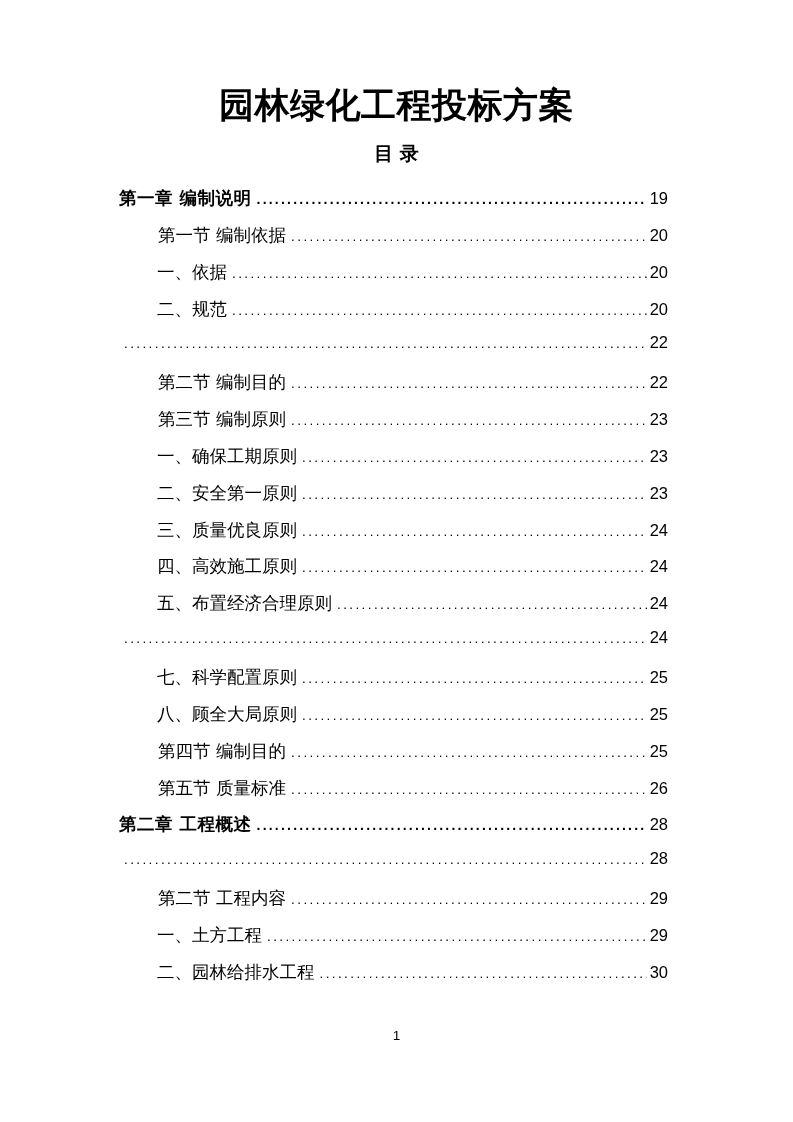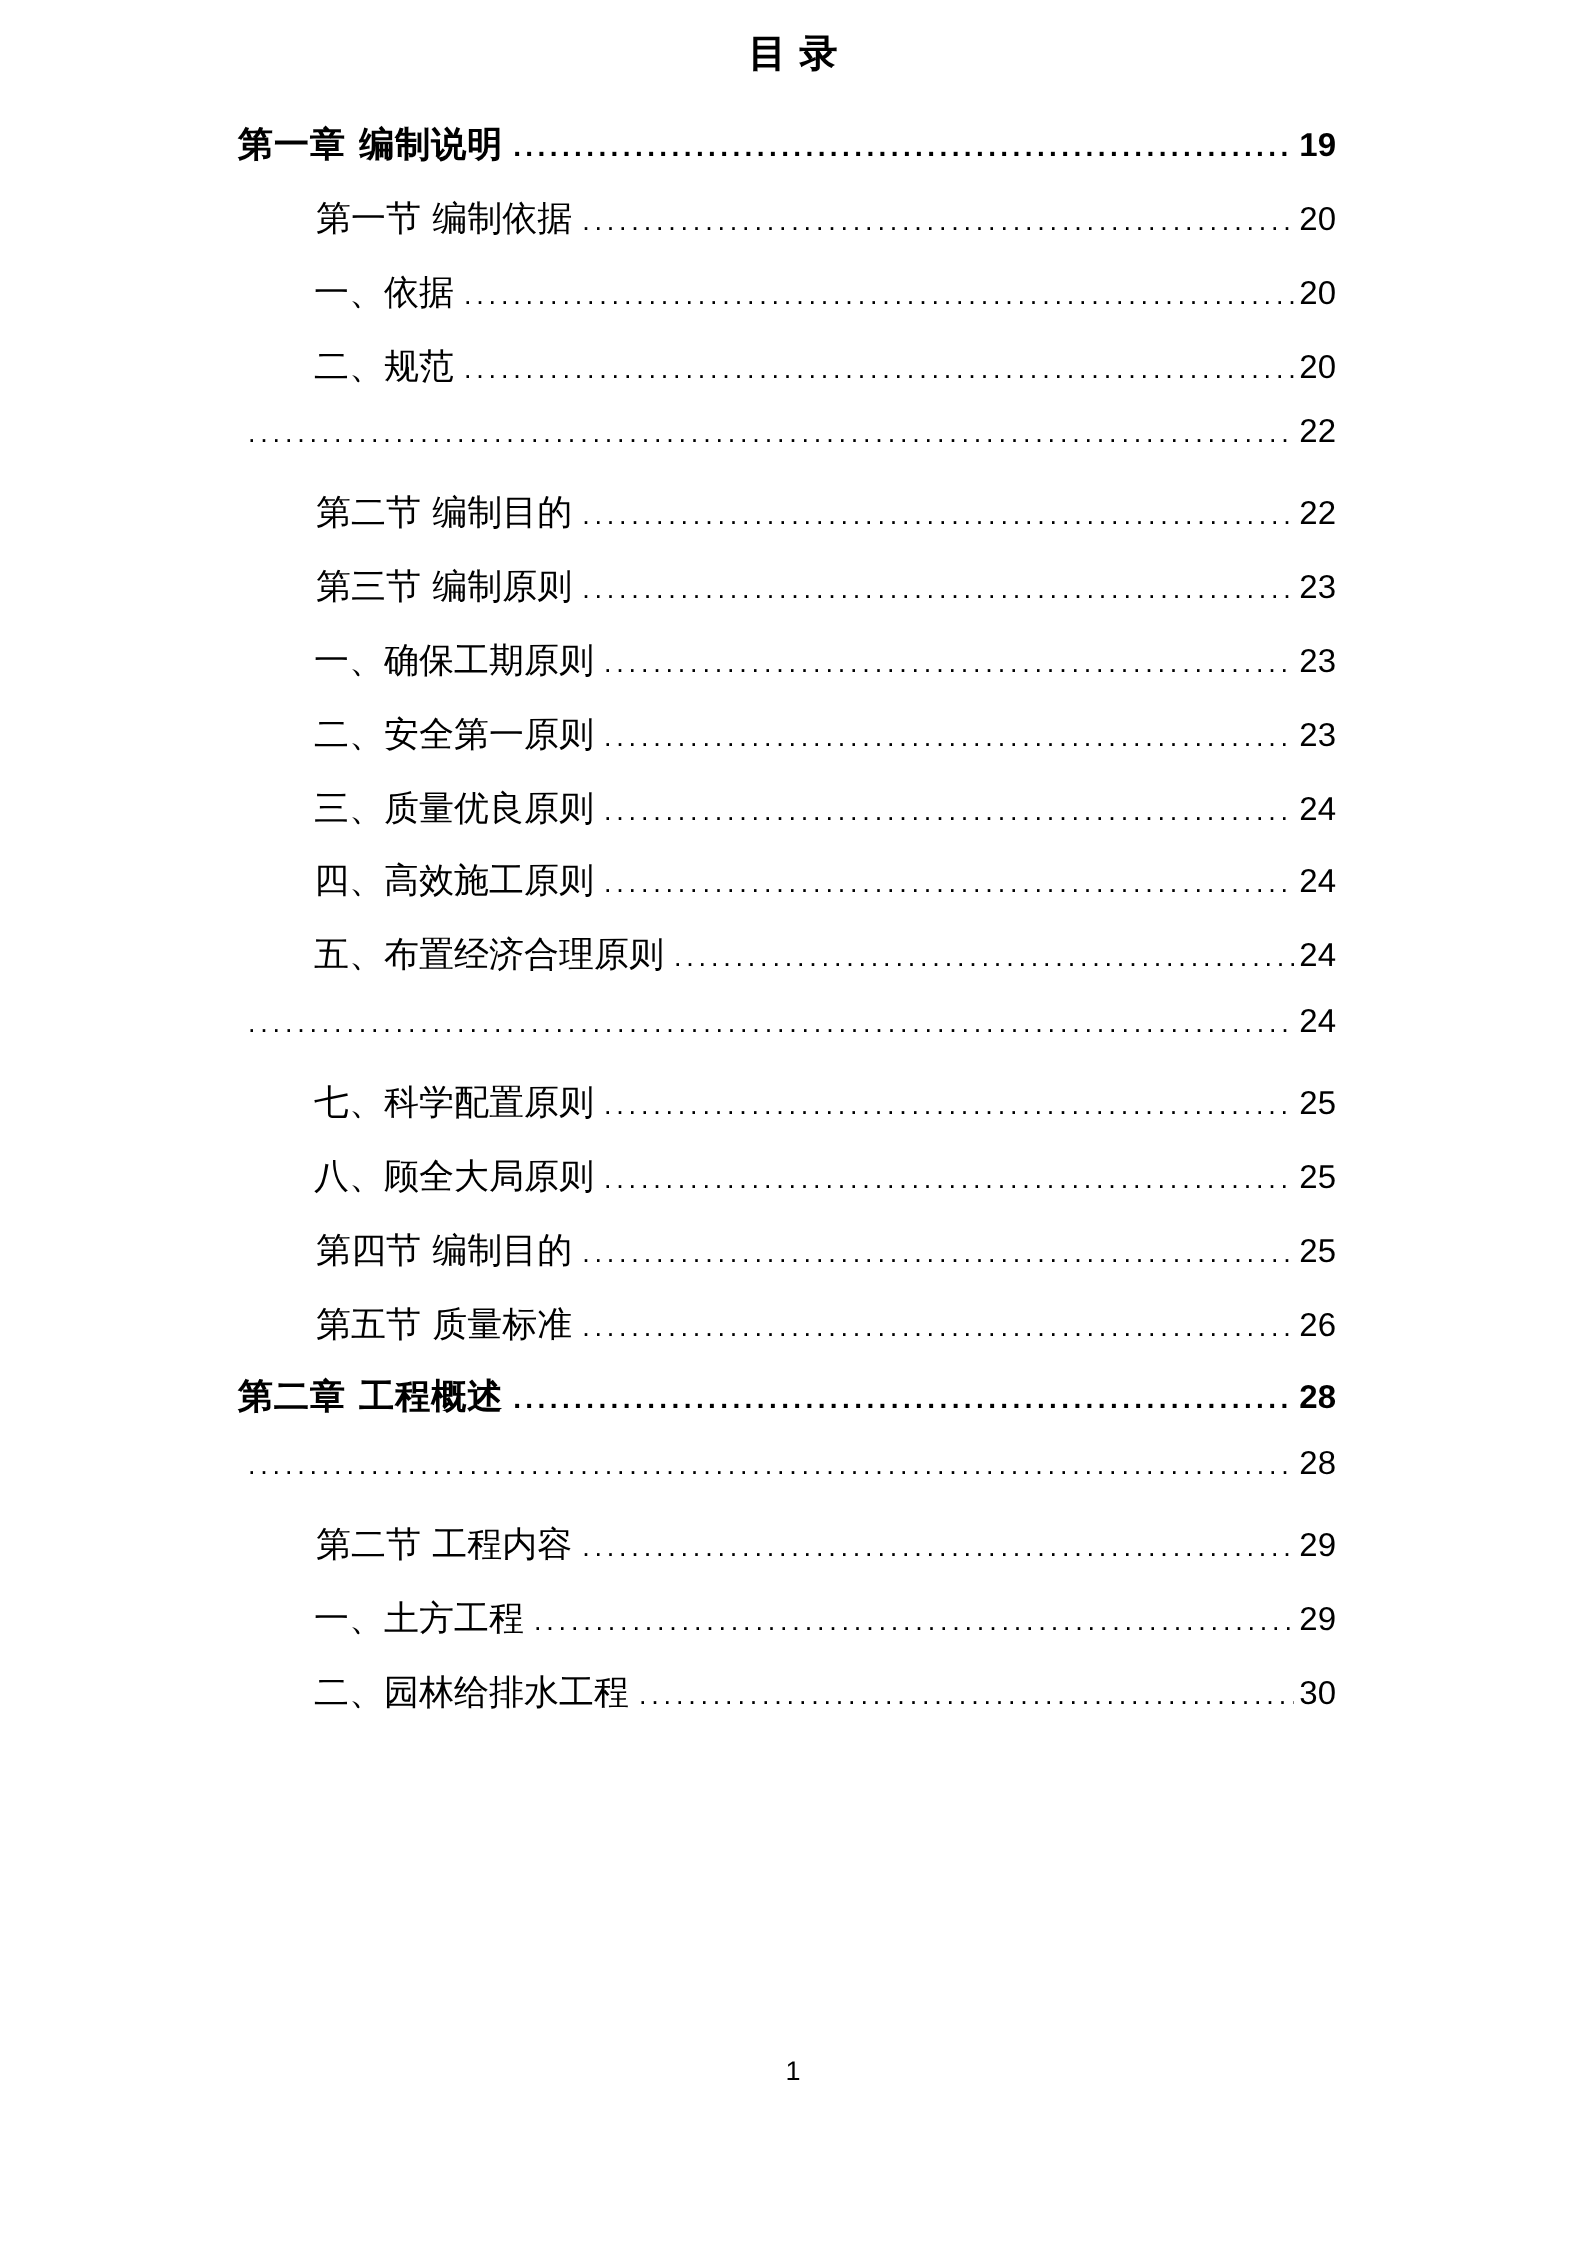--- a/index.html
+++ b/index.html
@@ -64,36 +64,37 @@
     font-weight: bold;
     font-size: 14px;
     letter-spacing: 2.2px;
   }
   .toc-page {
     white-space: nowrap;
     font-family: "Liberation Sans", sans-serif;
     font-size: 16.5px;
     font-weight: normal;
   }
-  .lvl-chapter .toc-page { font-weight: bold; }
+  .lvl-chapter .toc-page { font-weight: normal; }
   .page-footer {
     position: absolute;
     top: 1028px;
     left: 0;
     width: 100%;
     text-align: center;
     font-family: "Liberation Sans", sans-serif;
     font-size: 13.5px;
   }
 </style>
 </head>
 <body>
 
 <div class="page">
 
+  <div class="doc-title">园林绿化工程投标方案</div>
 
   <div class="toc-heading">目 录</div>
 
   <div class="toc-list">
       <div class="toc-row lvl-chapter">
     <span class="toc-label">第一章 编制说明</span>
     <span class="toc-dots">............................................................................................................................................................................................................................</span>
     <span class="toc-page">19</span>
   </div>
       <div class="toc-row lvl-section">

